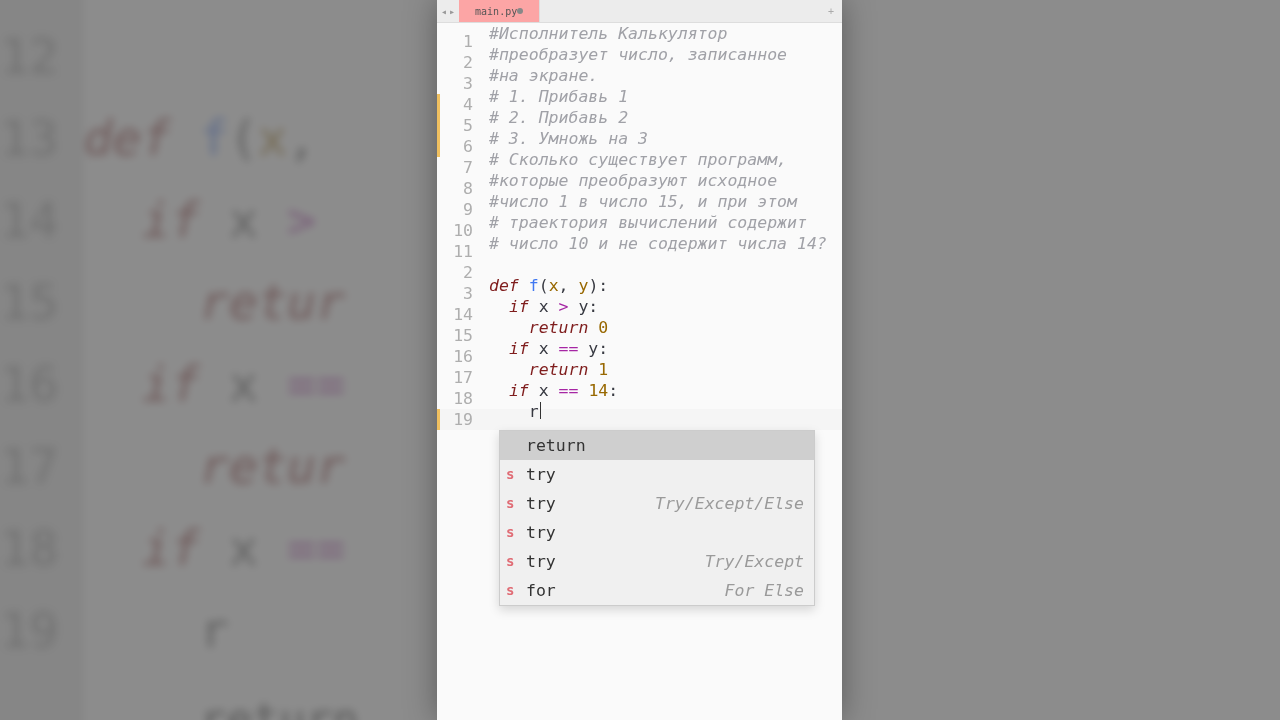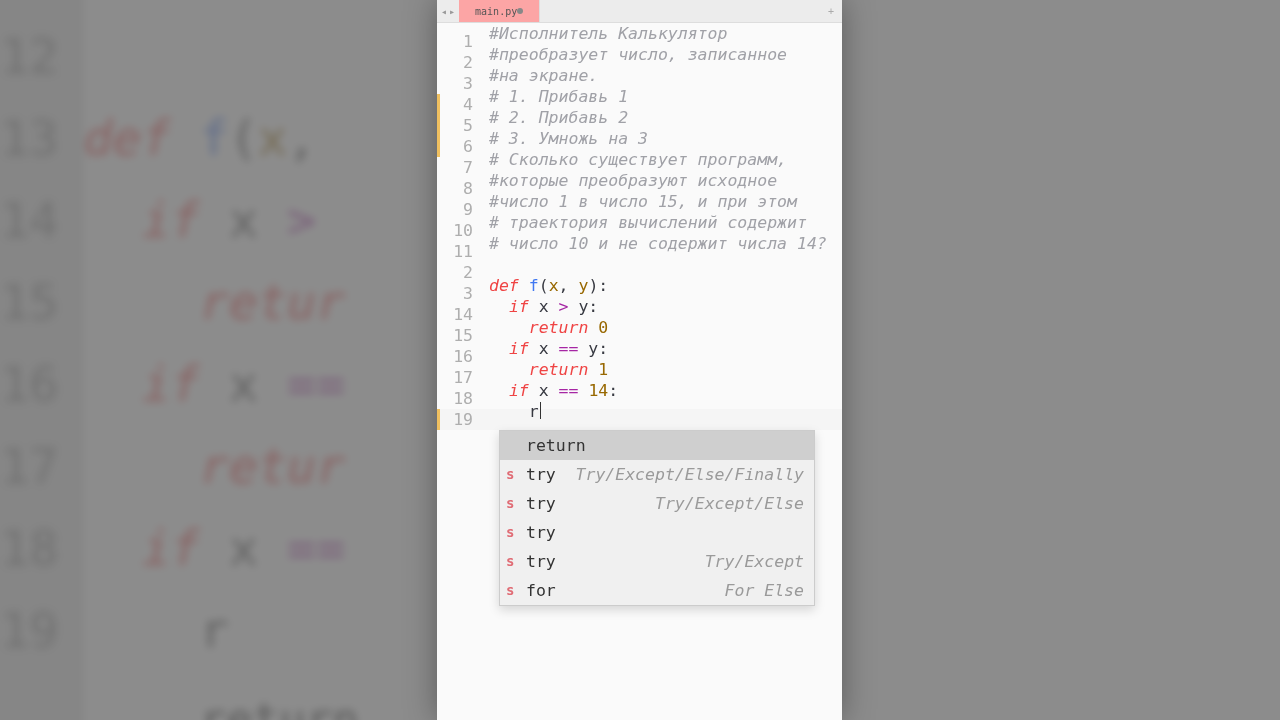--- a/index.html
+++ b/index.html
@@ -23,21 +23,21 @@
   .tabbar .plus{margin-left:auto;padding:0 8px;display:flex;align-items:center;color:#aaa;}
 
   .code{position:relative;font-size:16.5px;line-height:21px;}
   .gutter{position:absolute;left:0;top:0;width:44px;text-align:right;color:#aeaeae;padding-top:8px;box-sizing:border-box;}
   .gutter div{padding-right:8px;}
   .mrk{position:absolute;left:0;width:3px;height:21px;background:#f0c060;}
   .src{margin-left:52px;padding-top:0;white-space:pre;color:#383a42;}
 
   
   .c  {color:#a0a1a7;font-style:italic;}
-  .kw {color:#ef4444;font-style:italic;}
+  .kw {color:#7f1d1d;font-style:italic;}
   .fnm{color:#4078f2;}
   .pr {color:#986801;}
   .num{color:#986801;}
   .opc{color:#a626a4;}
 
   .caret{display:inline-block;width:1px;height:17px;background:#333;vertical-align:-2px;margin-left:1px;}
   .hl-line{position:absolute;left:0;width:100%;height:21px;background:rgba(0,0,0,.02);}
 
   
   .ac{position:absolute;left:62px;top:407px;width:314px;background:#f0f0f0;border:1px solid #ccc;font-size:16.5px;box-shadow:0 4px 10px rgba(0,0,0,.15);}
@@ -112,21 +112,20 @@
 
     <div class="ac" id="ac">
         <div class="item sel">
           <span class="s"></span>
           <span class="w">return</span>
           <span class="h"></span>
         </div>
         <div class="item">
           <span class="s">s</span>
           <span class="w">try</span>
-          <span class="h">Try/Except/Else/Finally</span>
         </div>
         <div class="item">
           <span class="s">s</span>
           <span class="w">try</span>
           <span class="h">Try/Except/Else</span>
         </div>
         <div class="item">
           <span class="s">s</span>
           <span class="w">try</span>
         </div>

